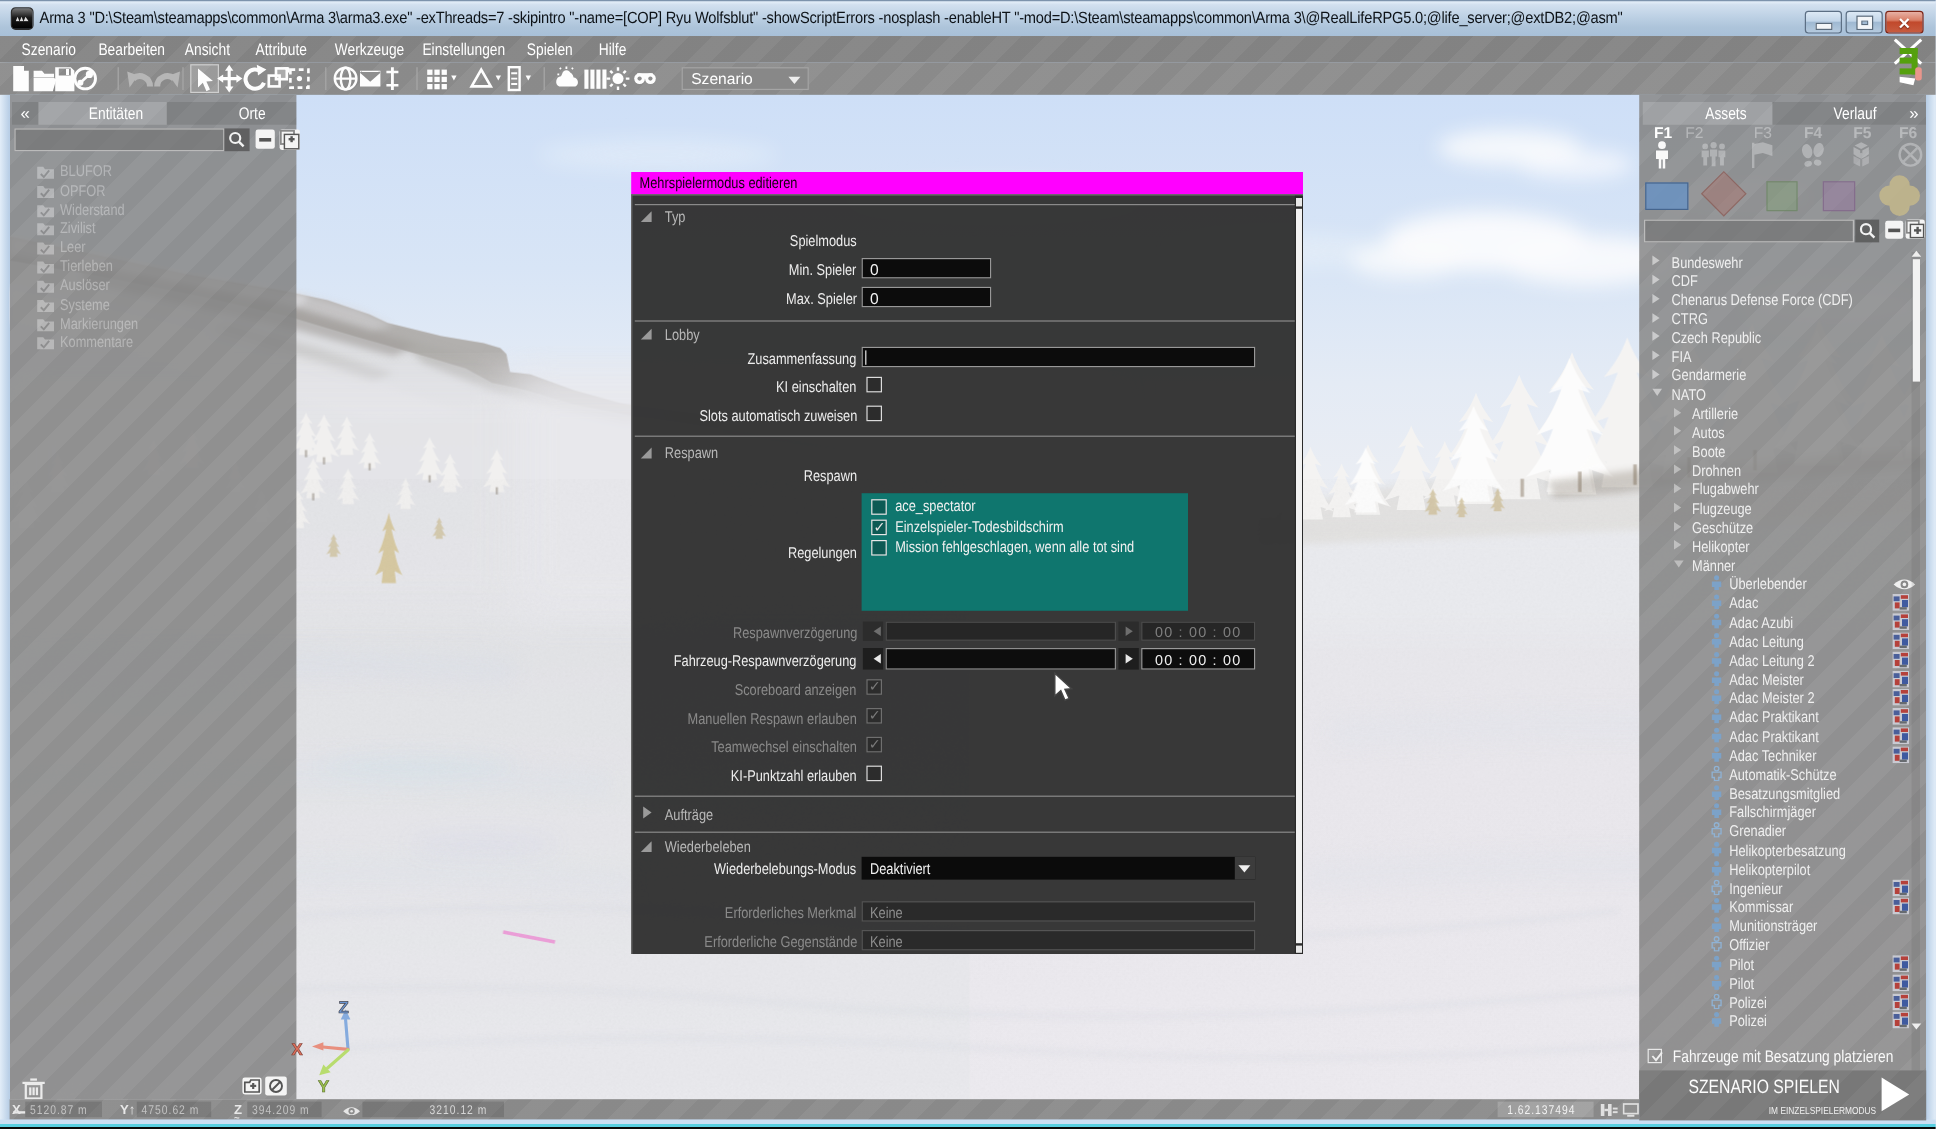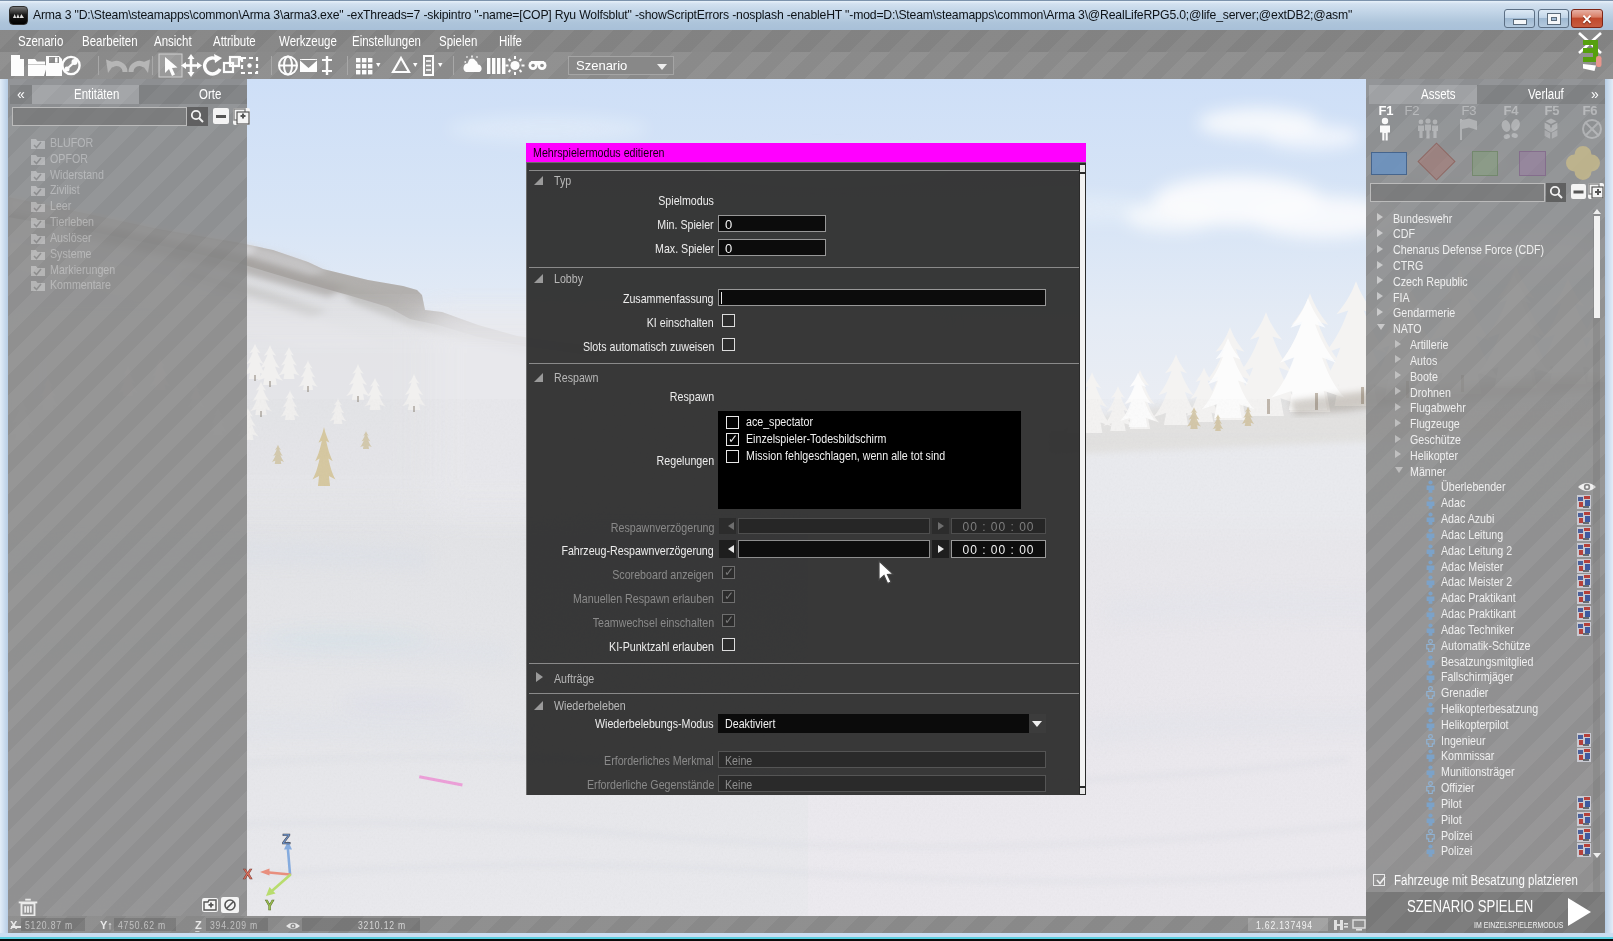--- a/index.html
+++ b/index.html
@@ -878,21 +878,21 @@
     <div class="dlabel" style="top:196px">
           <span class="cond" style="transform-origin:100% 0;float:right">Slots automatisch zuweisen</span>
         </div>
     <div class="chk" style="left:196px;top:195px"></div>
     <div class="dsep" style="top:220px"></div>
     <div class="exp" style="left:8px;top:230px"></div>
         <div class="sech" style="left:28px;top:227px"><span class="cond">Respawn</span></div>
     <div class="dlabel" style="top:246px">
           <span class="cond" style="transform-origin:100% 0;float:right">Respawn</span>
         </div>
-    <div class="abs" style="left:192px;top:268px;width:303px;height:98px;background:#000000">
+    <div class="abs" style="left:192px;top:268px;width:272px;height:98px;background:#0f766e">
           <div class="chk" style="left:8px;top:5px;border-color:#e8e8e8"></div>
           <div class="abs" style="left:28px;top:3px;color:#f0f0f0;font-size:13px"><span class="cond">ace_spectator</span></div>
           <div class="chk on" style="left:8px;top:22px;border-color:#e8e8e8"></div>
           <div class="abs" style="left:28px;top:20px;color:#f0f0f0;font-size:13px"><span class="cond">Einzelspieler-Todesbildschirm</span></div>
           <div class="chk" style="left:8px;top:39px;border-color:#e8e8e8"></div>
           <div class="abs" style="left:28px;top:37px;color:#f0f0f0;font-size:13px"><span class="cond">Mission fehlgeschlagen, wenn alle tot sind</span></div>
         </div>
     <div class="dlabel" style="top:310px">
           <span class="cond" style="transform-origin:100% 0;float:right">Regelungen</span>
         </div>

